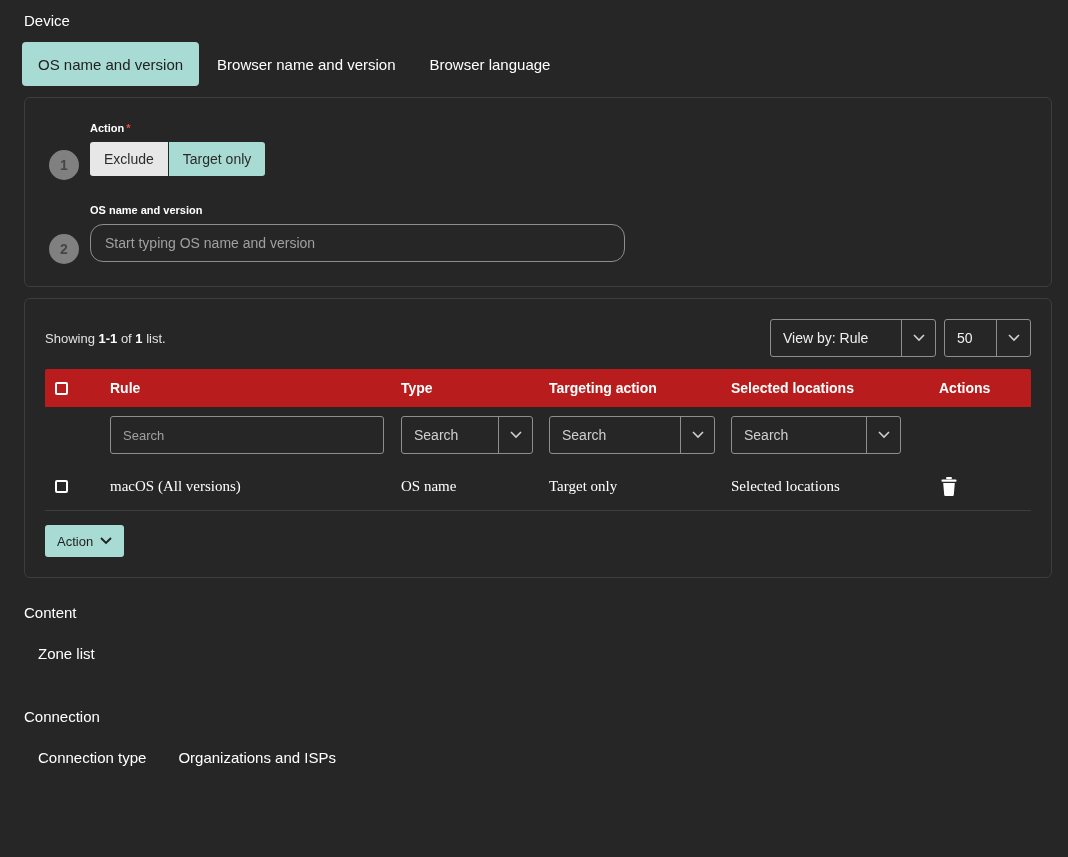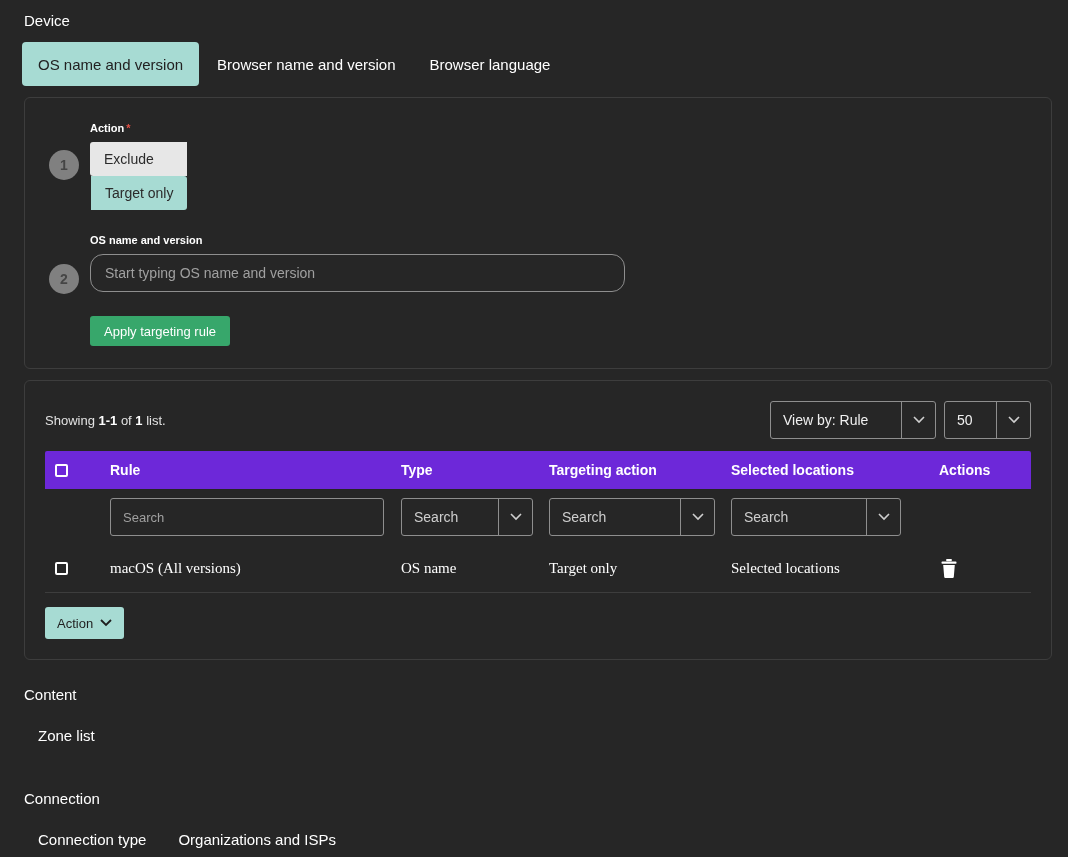--- a/index.html
+++ b/index.html
@@ -27,21 +27,21 @@
   .step { display:flex; }
   .step + .step { margin-top:24px; }
   .step-circle { width:30px; height:30px; border-radius:50%; background:#808080; color:#454545;
                  font-weight:700; font-size:14px; display:flex; align-items:center; justify-content:center;
                  flex:0 0 30px; margin-right:11px; }
   .step1 .step-circle { margin-top:28px; }
   .step2 .step-circle { margin-top:30px; }
   .field-label { font-size:11px; font-weight:700; margin-bottom:8px; }
   .req { color:#e14f44; font-weight:700; margin-left:2px; }
 
-  .toggle-group { display:flex;flex-direction:column; }
+  .toggle-group { display:flex; }
   .toggle { height:34px; display:flex; align-items:center; padding:0 14px; font-size:14px;
             border:none; cursor:pointer; font-family:inherit; }
   .toggle.plain { background:#e7e7e7; color:#2b2b2b; border-radius:3px 0 0 3px; }
   .toggle.selected { background:#a7dbd3; color:#2b2b2b; border-radius:0 3px 3px 0; margin-left:1px; }
 
   .text-input { width:535px; height:38px; background:transparent; border:1px solid #8e8e8e;
                 border-radius:13px; color:#f0f0f0; font-size:14px; padding:0 14px; font-family:inherit; }
   .text-input::placeholder { color:#a0a0a0; }
 
   .apply-btn { margin-left:41px; margin-top:22px; height:30px; background:#37a76b; color:#ffffff;
@@ -55,21 +55,21 @@
   .toolbar-right { display:flex; gap:8px; }
 
   .select { display:flex; height:38px; border:1px solid #8e8e8e; border-radius:3px; align-items:stretch;
             cursor:pointer; background:transparent; }
   .select-value { flex:1; display:flex; align-items:center; padding:0 12px; font-size:14px; color:#f0f0f0;
                   white-space:nowrap; }
   .select-value.ph { color:#cfcfcf; }
   .select-caret { width:34px; border-left:1px solid #8e8e8e; display:flex; align-items:center; justify-content:center; }
 
   .t-grid { display:grid; grid-template-columns:65px 291px 148px 182px 208px 1fr; align-items:center; }
-  .t-head { background:#6d28d9; height:38px; font-size:14px; font-weight:700; border-radius:2px 2px 0 0; }
+  .t-head { background:#b91c1c; height:38px; font-size:14px; font-weight:700; border-radius:2px 2px 0 0; }
   .t-filter { padding:9px 0; }
   .t-row { height:48px; font-size:15px; border-bottom:1px solid #3d3d3d;font-family:Liberation Serif, serif; }
 
   .cb { width:13px; height:13px; border:2px solid #ffffff; border-radius:2px; margin-left:10px; cursor:pointer; }
 
   .search-input { width:274px; height:38px; background:transparent; border:1px solid #8e8e8e; border-radius:3px;
                   color:#f0f0f0; font-size:13px; padding:0 12px; font-family:inherit; }
   .search-input::placeholder { color:#a0a0a0; }
 
   .sel-type { width:132px; } .sel-targeting { width:166px; } .sel-locations { width:170px; }
@@ -112,21 +112,20 @@
   </div>
 
   <div class="step step2">
     <div class="step-circle">2</div>
     <div class="step-body">
       <div class="field-label">OS name and version</div>
       <input class="text-input" type="text" placeholder="Start typing OS name and version" style="">
     </div>
   </div>
 
-  <button class="apply-btn">Apply targeting rule</button>
 </div>
 
 <div class="panel table-panel">
   <div class="table-toolbar">
     <div class="showing">
       <span>Showing </span><b>1-1</b><span> of </span><b>1</b><span> list.</span>
     </div>
     <div class="toolbar-right">
       <div class="select" style="width:166px">
         <span class="select-value">View by: Rule</span>

